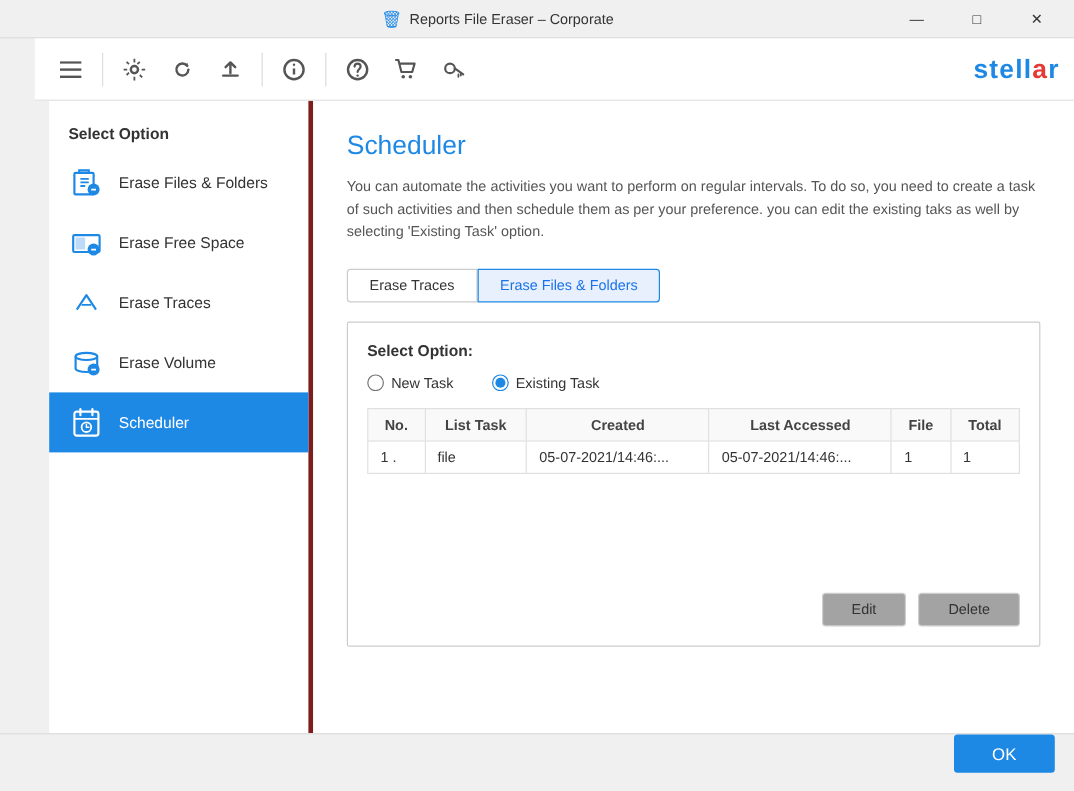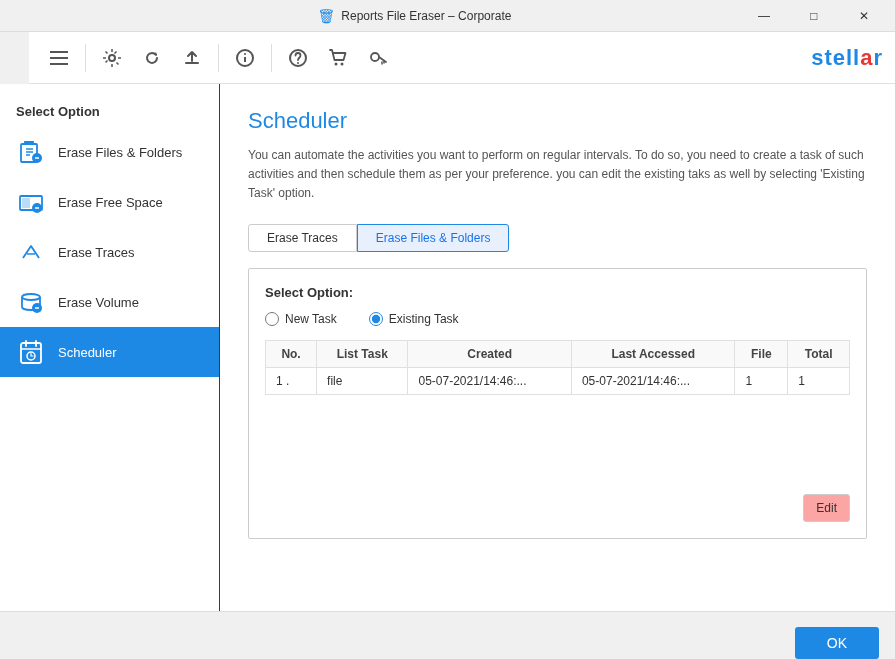--- a/index.html
+++ b/index.html
@@ -95,24 +95,25 @@
     .main {
       display: flex;
       flex: 1;
       overflow: hidden;
     }
 
     
     .sidebar {
       width: 220px;
       background: white;
-      border-right: 1px solid #7f1d1d;
+      border-right: 4px solid #7f1d1d;
       display: flex;
       flex-direction: column;
       padding-top: 8px;
+      margin-left: 41px;
     }
     .sidebar-header {
       padding: 12px 16px 8px;
       font-size: 13px;
       font-weight: 600;
       color: #333;
     }
     .sidebar-item {
       display: flex;
       align-items: center;
@@ -241,35 +242,35 @@
     }
 
     
     .action-row {
       display: flex;
       justify-content: flex-end;
       gap: 10px;
       margin-top: 14px;
     }
     .action-btn {
-      padding: 6px 12px;
+      padding: 6px 24px;
       border: 1px solid #ccc;
-      background: #fca5a5;
+      background: #a3a3a3;
       cursor: pointer;
       font-size: 12px;
       border-radius: 3px;
       color: #333;
     }
 
     
     .bottom-bar {
       background: #f0f0f0;
       height: 48px;
       display: flex;
-      align-items: flex-end;
+      align-items: flex-start;
       justify-content: flex-end;
       padding: 0 16px;
       border-top: 1px solid #ddd;
     }
     .ok-btn {
       background: #1e88e5;
       color: white;
       border: none;
       padding: 8px 32px;
       font-size: 14px;
@@ -471,20 +472,21 @@
                 <td>05-07-2021/14:46:...</td>
                 <td>1</td>
                 <td>1</td>
               </tr>
             </tbody>
         </table>
       </div>
 
       <div class="action-row">
         <button class="action-btn">Edit</button>
+        <button class="action-btn">Delete</button>
       </div>
     </div>
   </div>
 </div>
 
 <div class="bottom-bar">
   <button class="ok-btn">OK</button>
 </div>
 
 </body></html>

